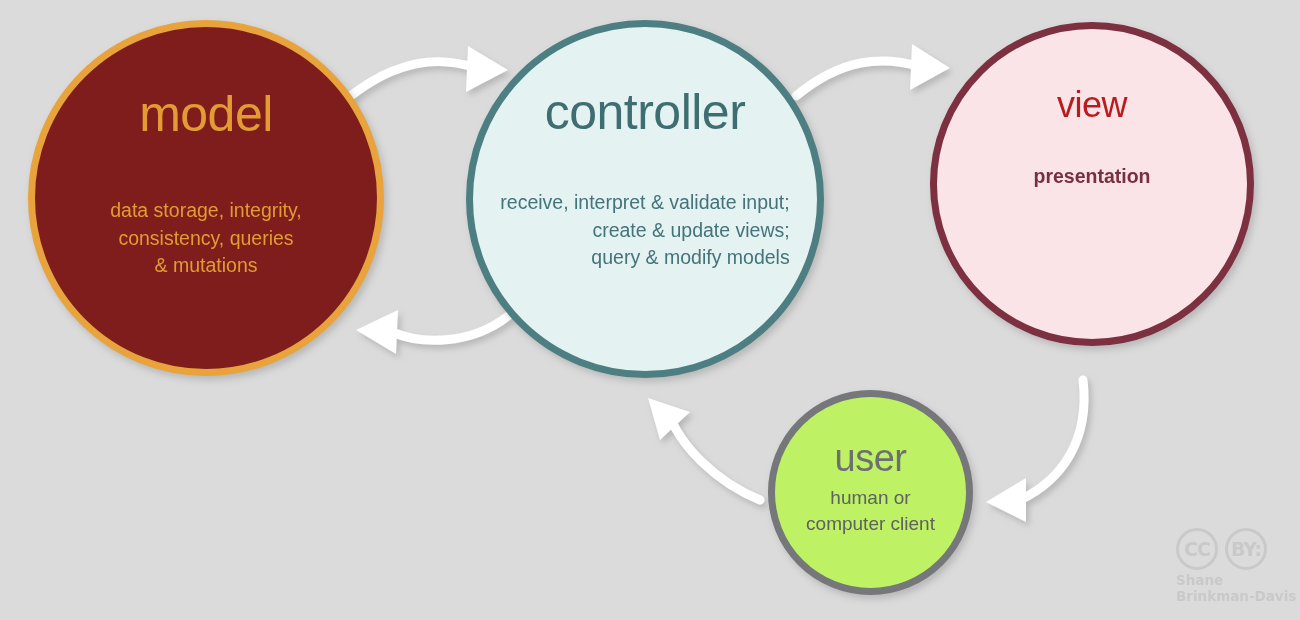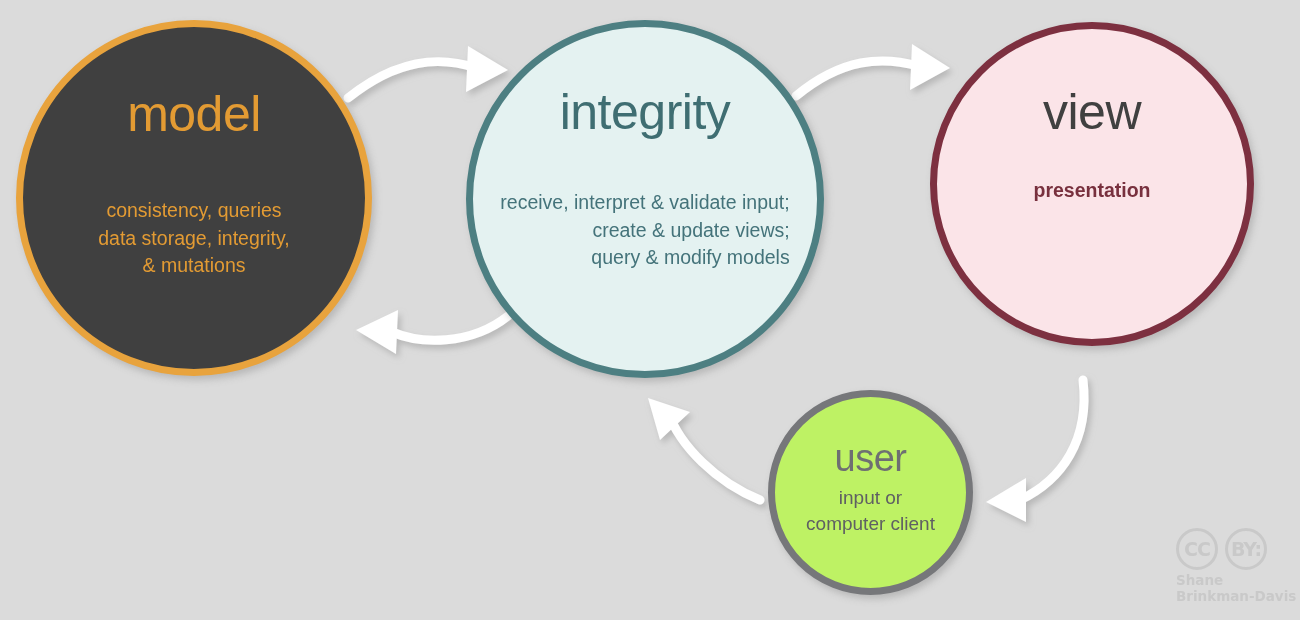--- a/index.html
+++ b/index.html
@@ -41,23 +41,23 @@
     font-weight: 400;
     line-height: 1;
     letter-spacing: -0.5px;
   }
   .node-desc {
     font-weight: 400;
   }
 
   
   #node-model {
-    left: 16px; top: 20px;
+    left: 28px; top: 20px;
     width: 356px; height: 356px;
-    background: #404040;
+    background: #7f1d1d;
     border: 7px solid #e8a33d;
     box-shadow: 3px 4px 7px rgba(120,120,120,0.35);
   }
   #node-model .node-title {
     margin-top: 62px;
     font-size: 50px;
     color: #e39b33;
   }
   #node-model .node-desc {
     margin-top: 58px;
@@ -90,22 +90,22 @@
   
   #node-view {
     left: 930px; top: 22px;
     width: 324px; height: 324px;
     background: #fbe4e8;
     border: 7px solid #7d3040;
     box-shadow: 3px 4px 7px rgba(120,120,120,0.35);
   }
   #node-view .node-title {
     margin-top: 58px;
-    font-size: 50px;
-    color: #404040;
+    font-size: 36px;
+    color: #b91c1c;
   }
   #node-view .node-desc {
     margin-top: 40px;
     font-size: 19.5px;
     line-height: 1.42;
     color: #78303e;
     font-weight: bold;
   }
 
   
@@ -206,46 +206,46 @@
         <path d="M 760 500 C 716 482 680 446 668 412"></path>
         <polygon points="648,398 690,412 660,440" fill="#ffffff" stroke="none"></polygon>
       </g>
 
     </g>
   </svg>
 
   <div class="node" id="node-model">
     <div class="node-title">model</div>
     <div class="node-desc">
+      <div>data storage, integrity,</div>
       <div>consistency, queries</div>
-      <div>data storage, integrity,</div>
       <div>&amp; mutations</div>
     </div>
   </div>
 
   <div class="node" id="node-controller">
-    <div class="node-title">integrity</div>
+    <div class="node-title">controller</div>
     <div class="node-desc">
       <div>receive, interpret &amp; validate input;</div>
       <div>create &amp; update views;</div>
       <div>query &amp; modify models</div>
     </div>
   </div>
 
   <div class="node" id="node-view">
     <div class="node-title">view</div>
     <div class="node-desc">
       <div>presentation</div>
     </div>
   </div>
 
   <div class="node" id="node-user">
     <div class="node-title">user</div>
     <div class="node-desc">
-      <div>input or</div>
+      <div>human or</div>
       <div>computer client</div>
     </div>
   </div>
 
   <div id="cc-badge">
     <div class="cc-marks">
       <div class="cc-circle">CC</div>
       <div class="cc-circle">BY:</div>
     </div>
     <div id="cc-attrib">

